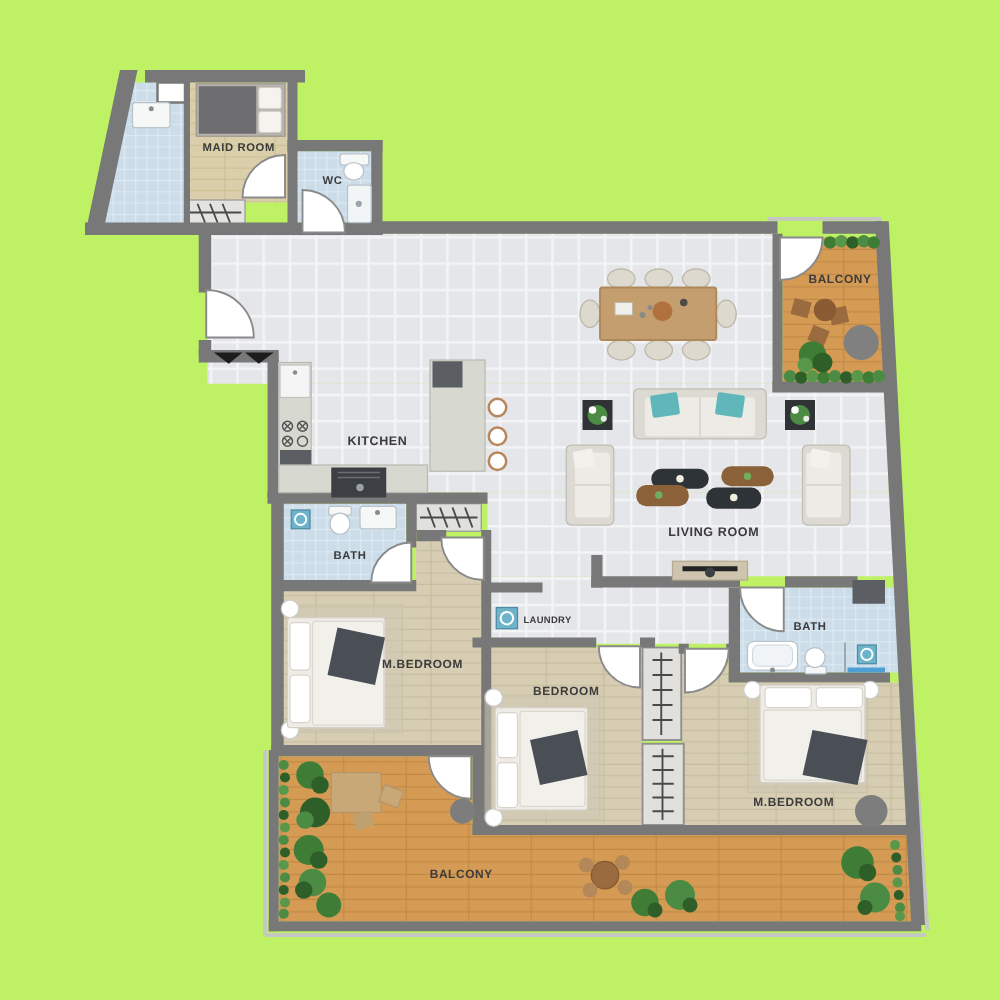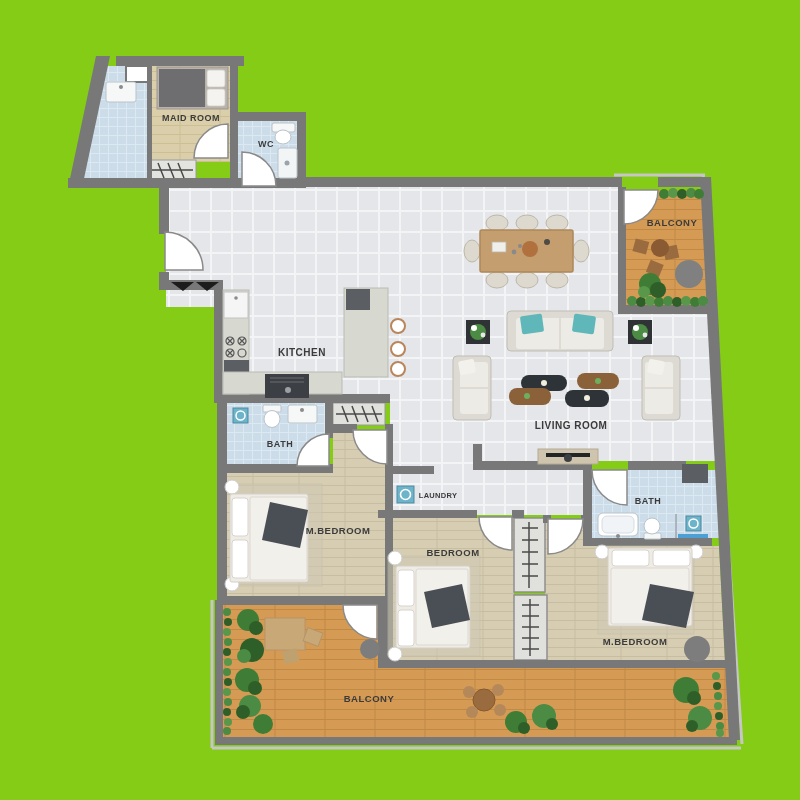--- a/index.html
+++ b/index.html
@@ -1,16 +1,16 @@
 <!DOCTYPE html>
 <html><head>
 <meta charset="utf-8">
 <style>
   html,body{margin:0;padding:0;background:#ffffff;}
-  .canvas{position:relative;width:800px;height:800px;background:#84cc16;overflow:hidden;
+  .canvas{position:relative;width:800px;height:800px;background:#bef264;overflow:hidden;
           font-family:"Liberation Sans", sans-serif;}
   svg{display:block}
   .room-label{font-family:"Liberation Sans", sans-serif;font-size:10px;font-weight:700;
               fill:#3b3b3b;letter-spacing:.5px;text-anchor:middle;}
   .small-label{font-size:7.5px;letter-spacing:.3px;}
 </style>
 </head>
 <body>
 
 <div class="canvas">

